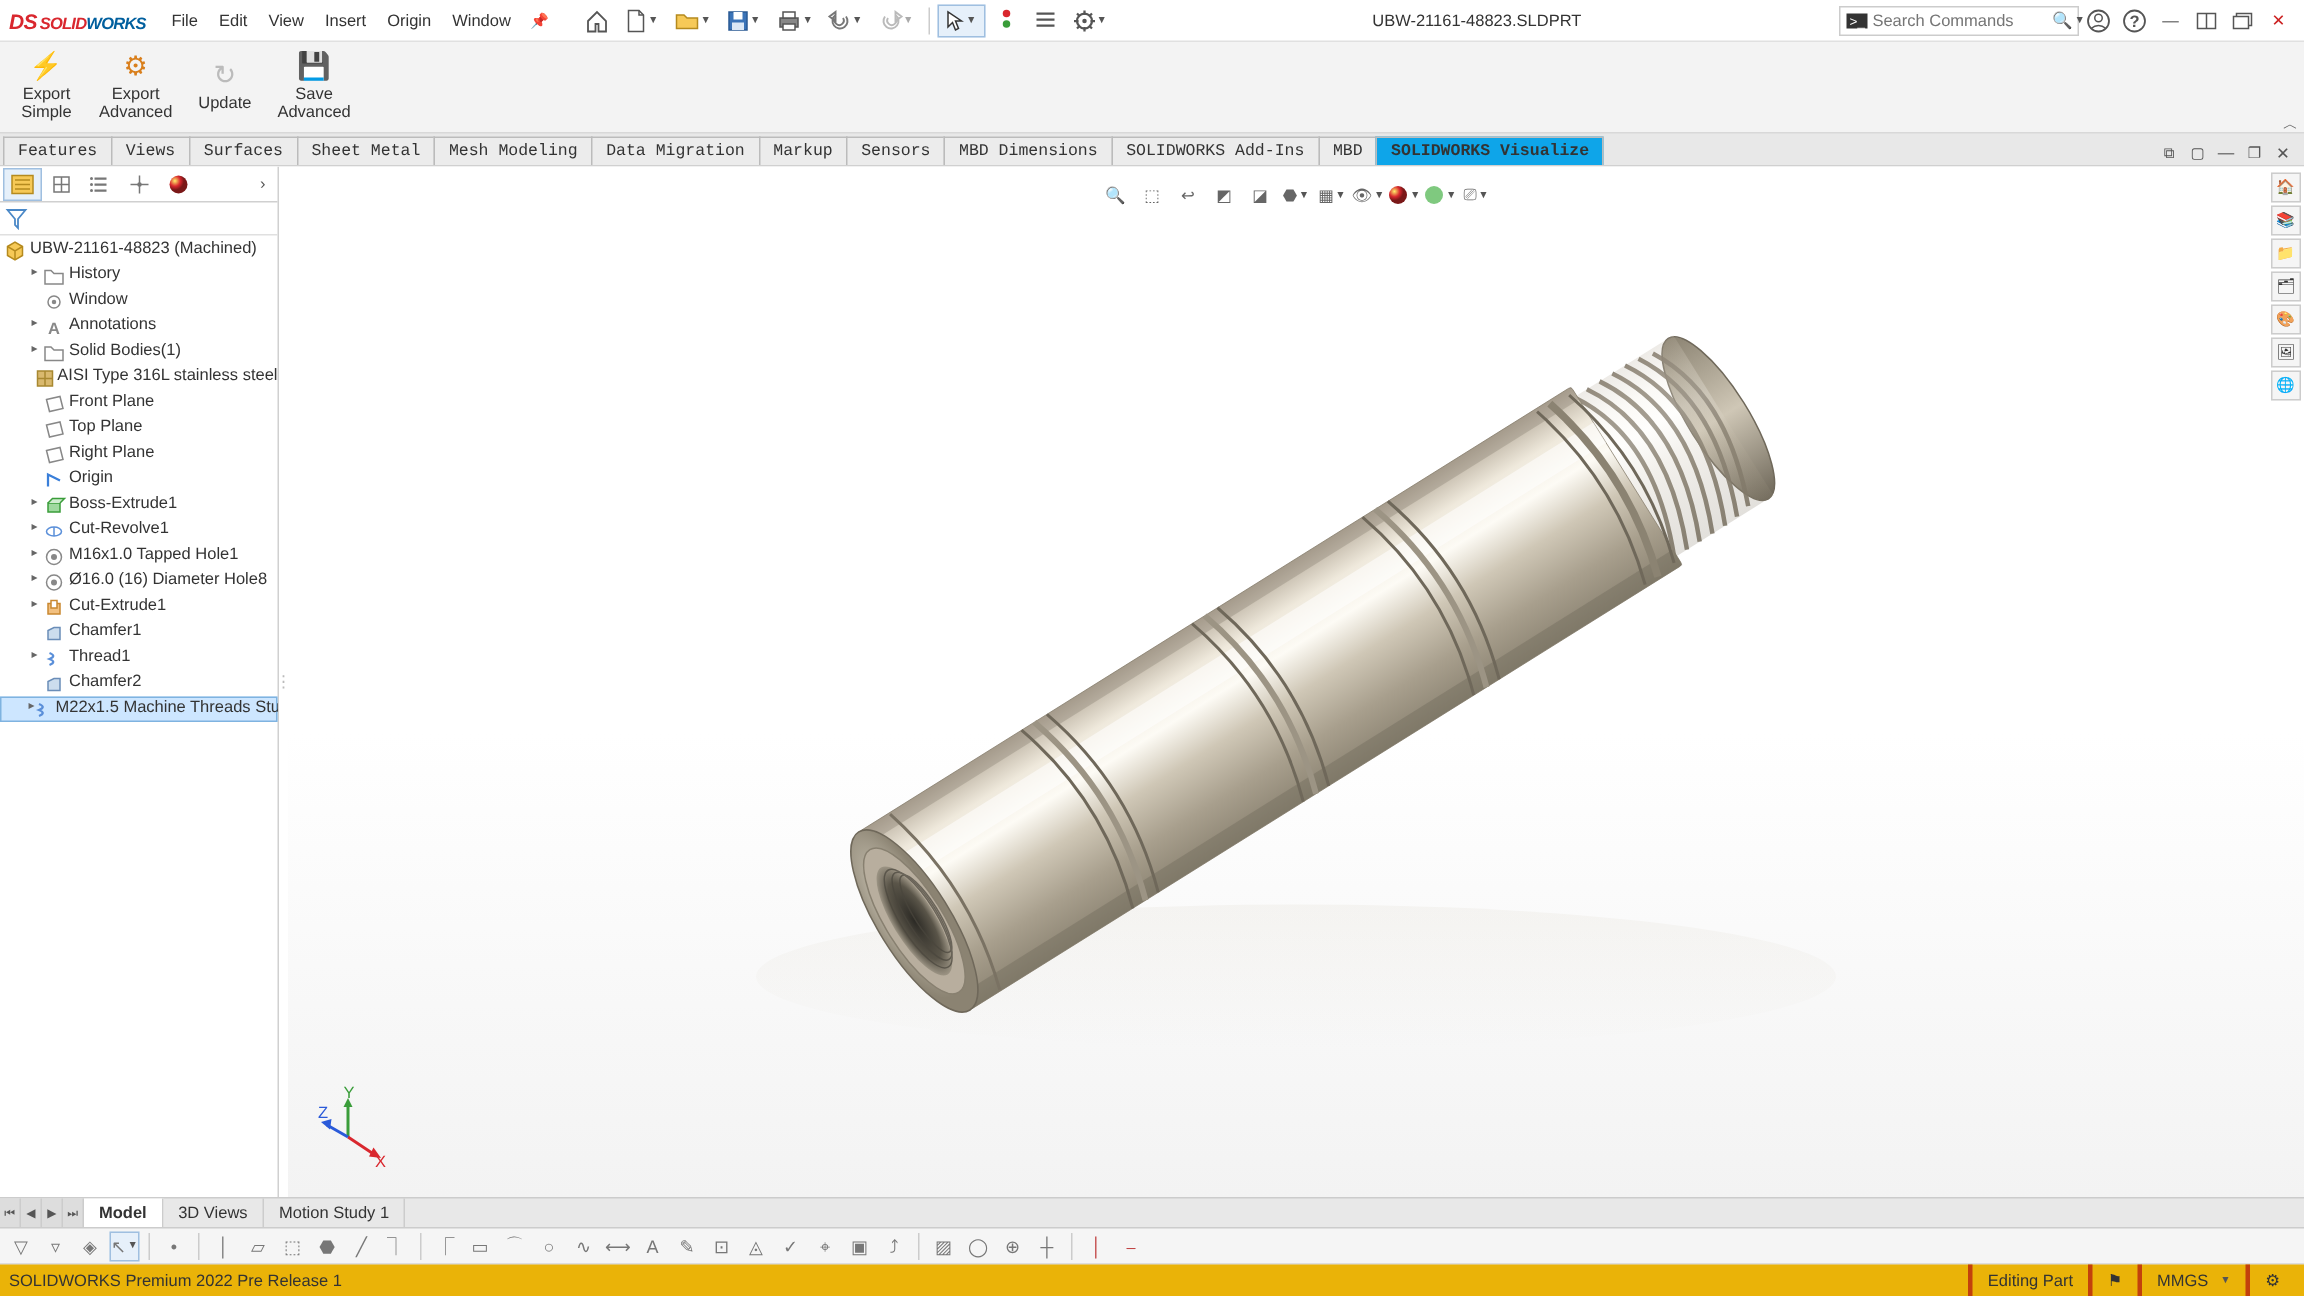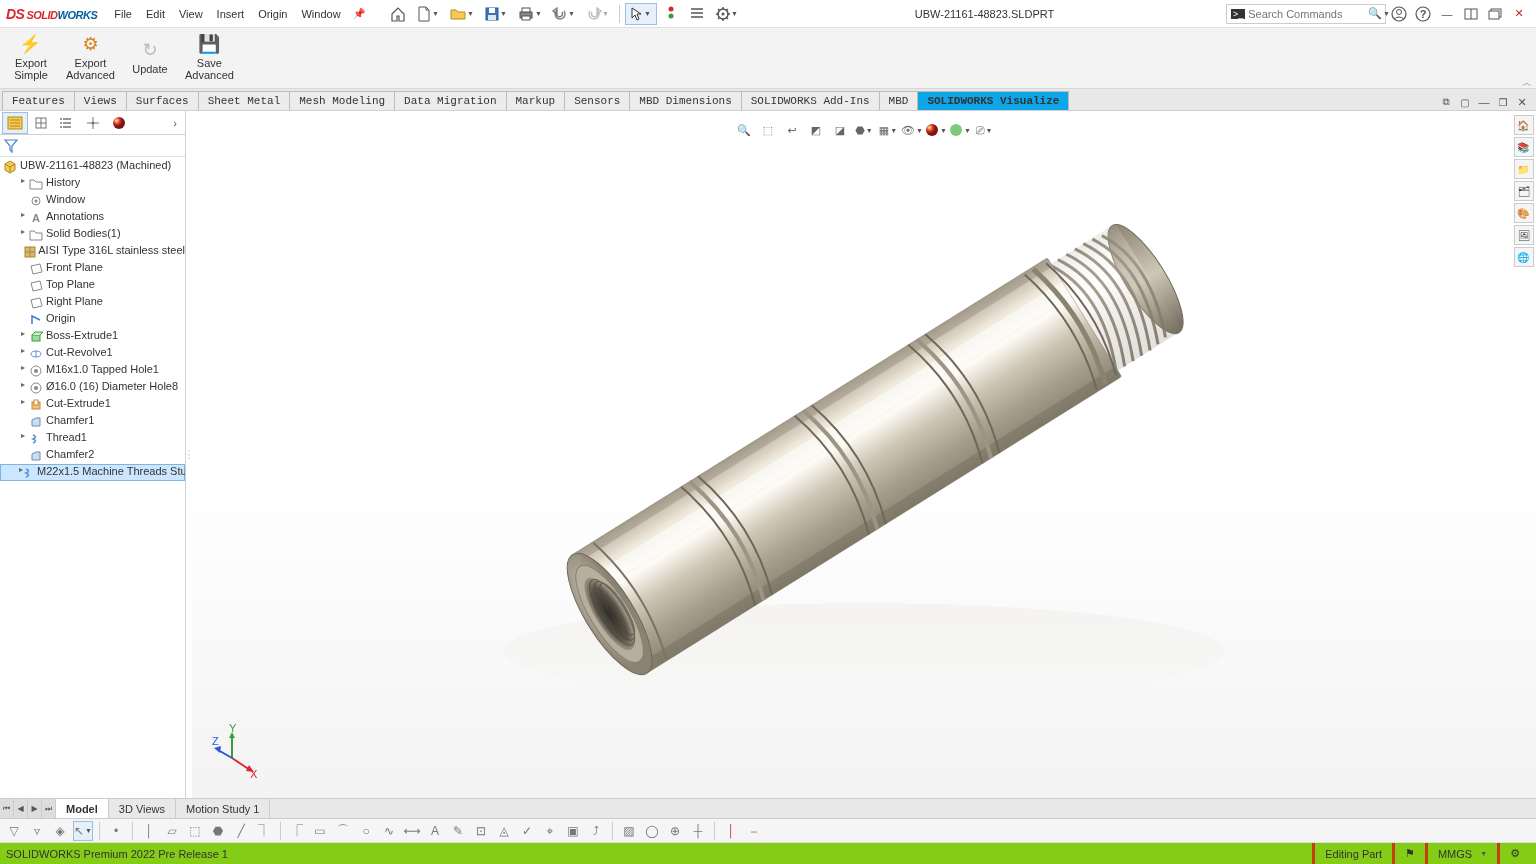--- a/index.html
+++ b/index.html
@@ -82,21 +82,21 @@
 .vt-nav { display:flex; }
 .vt-nav-btn { width:14px; display:flex; align-items:center; justify-content:center; border-right:1px solid #ccc; font-size:8px; color:#555; cursor:pointer; background:#ddd; }
 .vt-tab { padding:2px 10px; border-right:1px solid #ccc; cursor:pointer; display:flex; align-items:center; }
 .vt-tab.active { background:#fff; font-weight:bold; }
 
 
 .bottom-toolbar { height:24px; border-top:1px solid #ccc; background:#f5f5f5; display:flex; align-items:center; gap:3px; padding:0 4px; }
 .bt-btn { width:20px; height:20px; display:flex; align-items:center; justify-content:center; color:#777; cursor:pointer; font-size:12px; }
 
 
-.statusbar { height:22px; background:#84cc16; border-top:1px solid #ddd; display:flex; align-items:center; padding:0 6px; font-size:11px; color:#555;justify-content:space-between; }
+.statusbar { height:22px; background:#eab308; border-top:1px solid #ddd; display:flex; align-items:center; padding:0 6px; font-size:11px; color:#555;justify-content:space-between; }
 .status-left { flex:1; }
 .status-seg { padding:0 10px; border-left:3px solid #c2410c; height:100%; display:flex; align-items:center; gap:4px; }
 
 
 .part-svg { position:absolute; left:50%; top:50%; transform:translate(-50%,-50%); }
 
 svg { overflow:visible; }
 </style>
 </head>
 <body>

